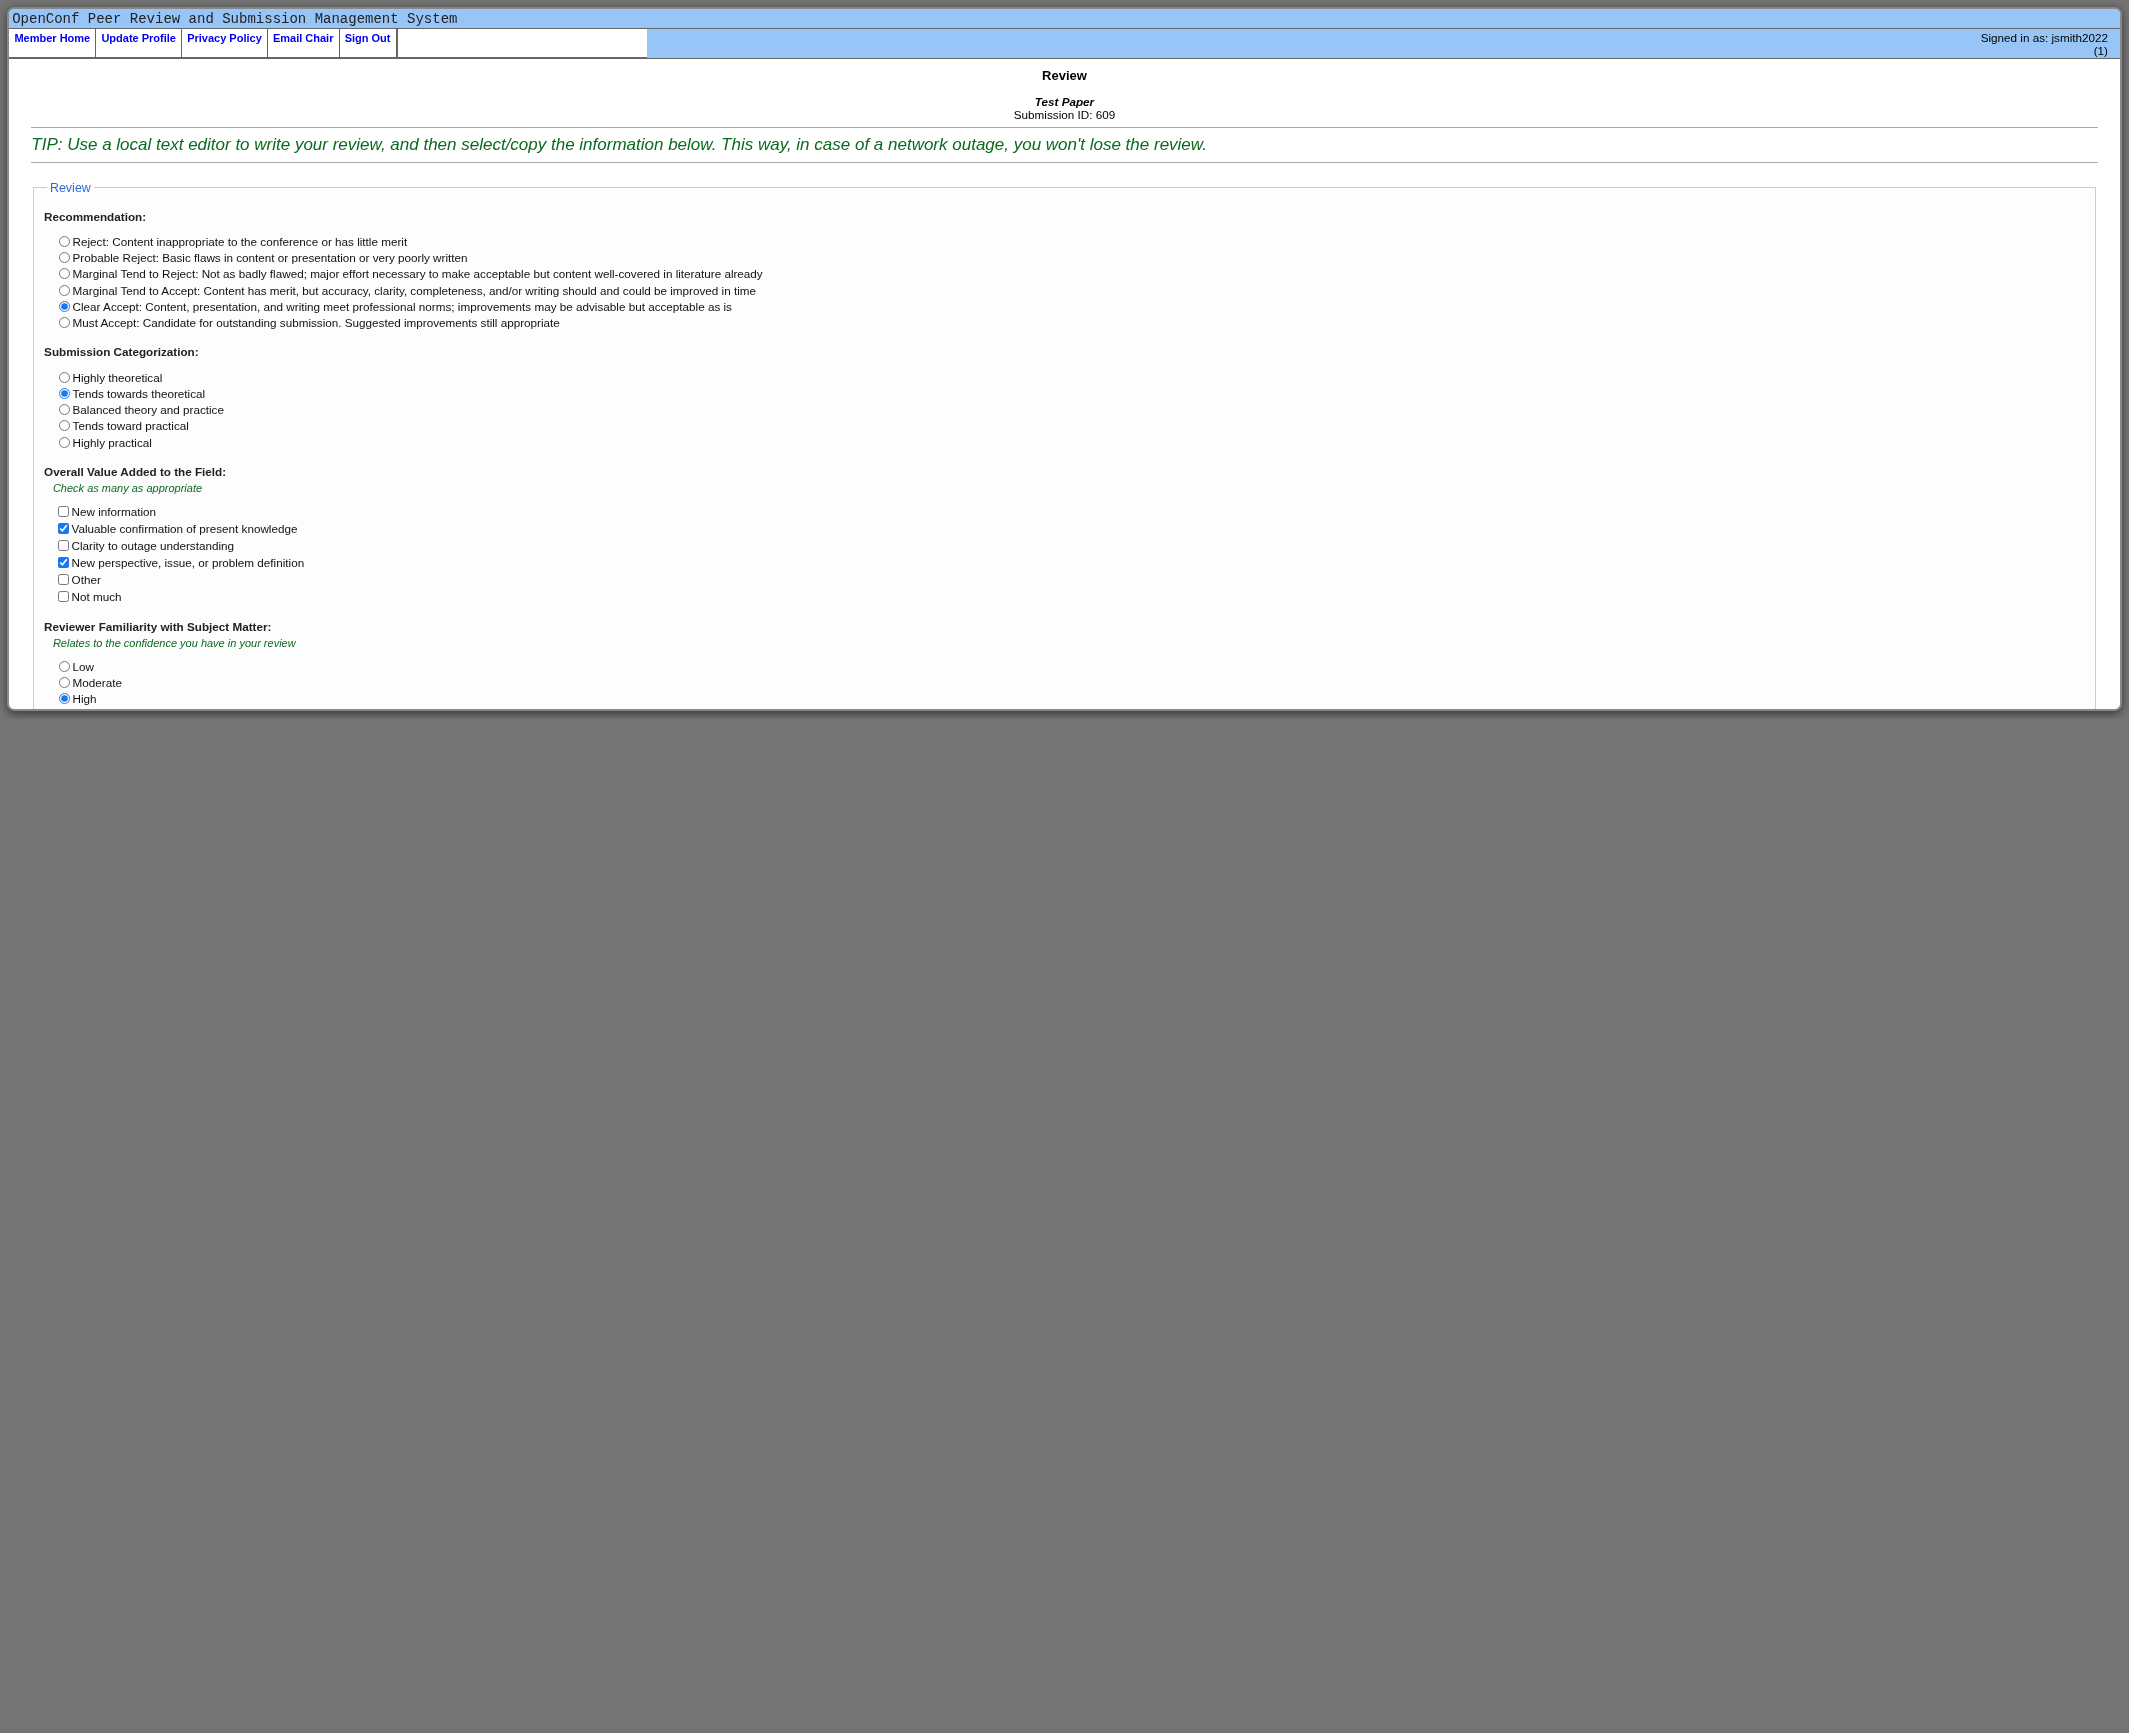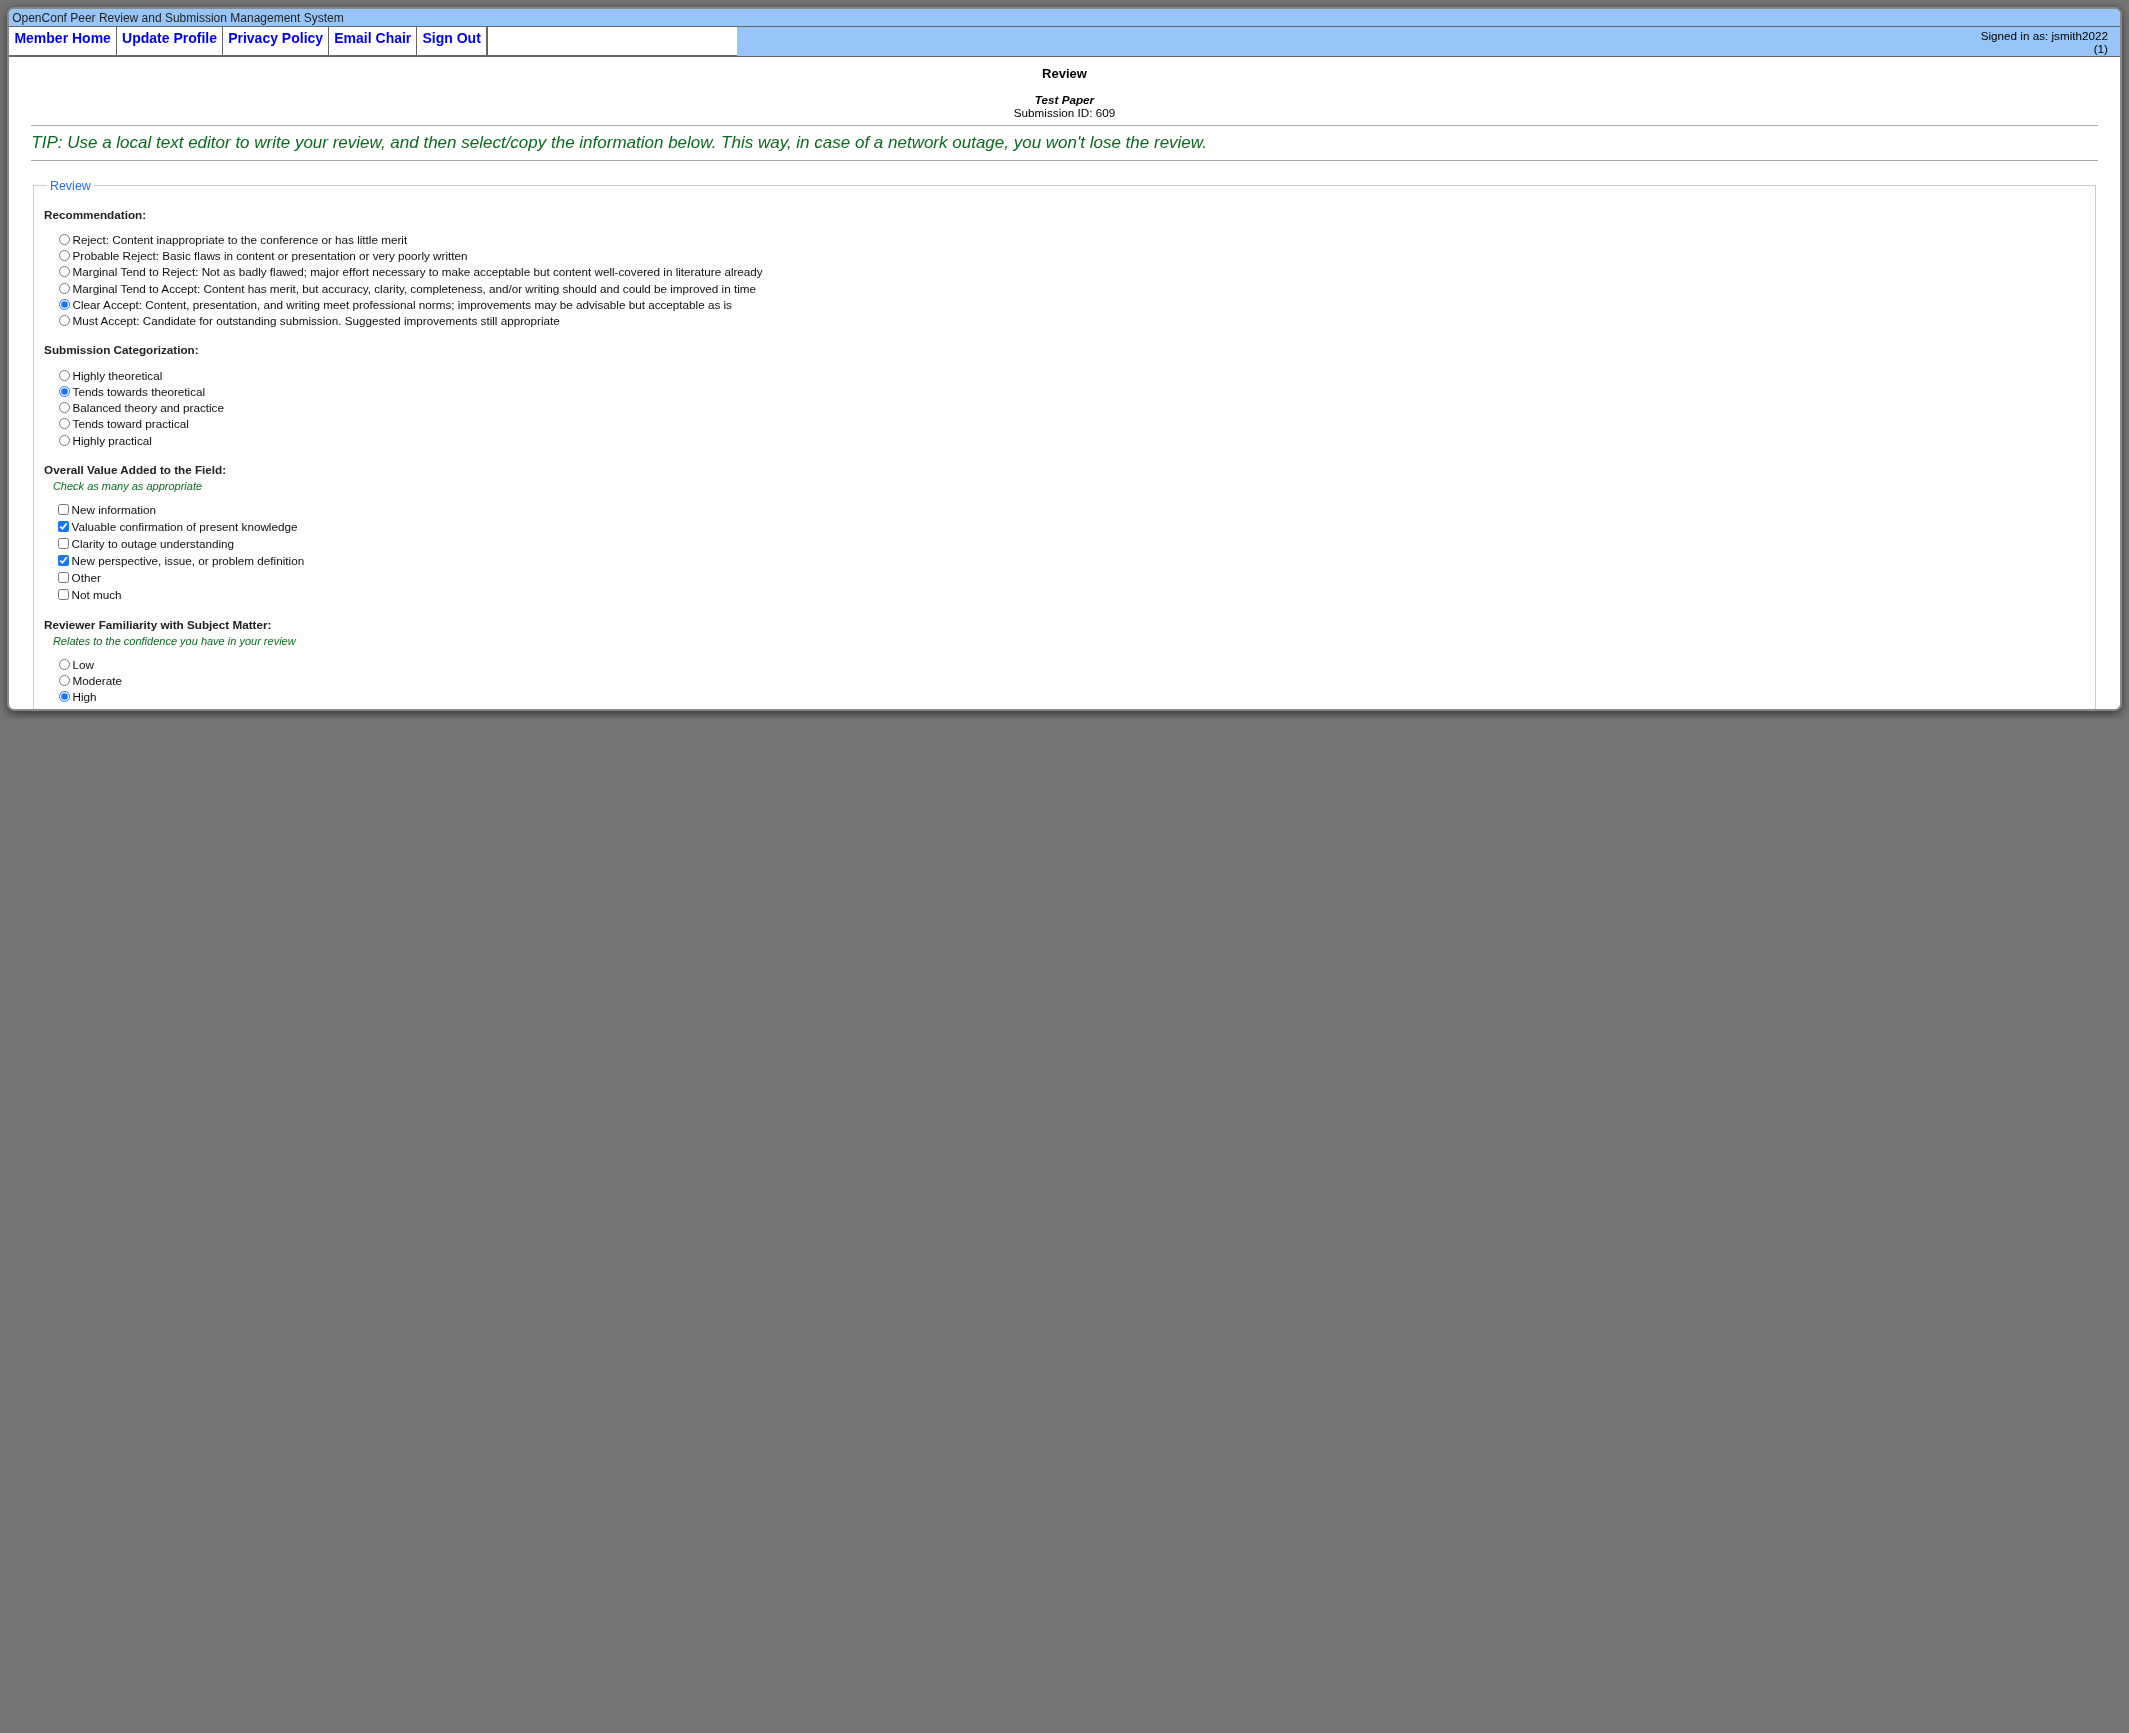--- a/index.html
+++ b/index.html
@@ -12,24 +12,25 @@
   .window {
     background:#fff;
     border:2.9px solid #888;
     border-radius:7.3px;
     height:704px;
     overflow:hidden;
     box-shadow: 0 2.9px 8.8px rgba(0,0,0,0.5);
   }
   .title-strip {
     background:#97c5f7;
-    font-size:12px;
+    font-size:14px;
     color:#222;
     padding:1.5px 2.9px;
     border-bottom:0.7px solid #666;
+    font-family:Liberation Mono, monospace;
   }
   .nav-row {
     display:flex;
     align-items:stretch;
     background:#97c5f7;
     border-bottom:0.7px solid #666;
     font-size:11px;
     position:relative;
   }
   .nav-links {
@@ -38,21 +39,21 @@
     border:0.7px solid #666;
     border-left:none;
     border-top:none;
   }
   .nav-links a {
     padding:2.9px 5.1px;
     color:#0000ee;
     font-weight:bold;
     text-decoration:none;
     border-right:0.7px solid #666;
-    font-size:14px;
+    font-size:11px;
     white-space:nowrap;
   }
   .nav-spacer-white { width:249px; background:#fff; border-bottom:0.7px solid #666;}
   .signed-in {
     margin-left:auto;
     padding:1.5px 11.7px 1.5px 8.8px;
     font-size:11.7px;
     color:#000;
     text-align:right;
     min-width:176px;

